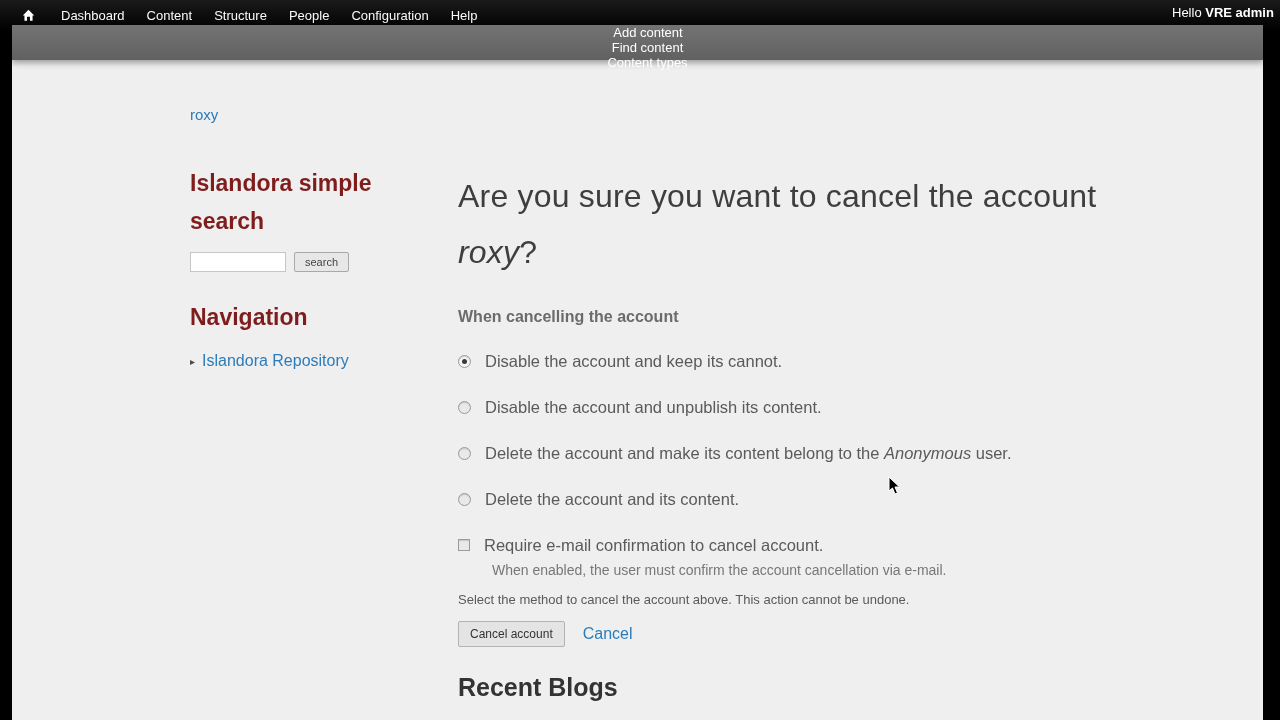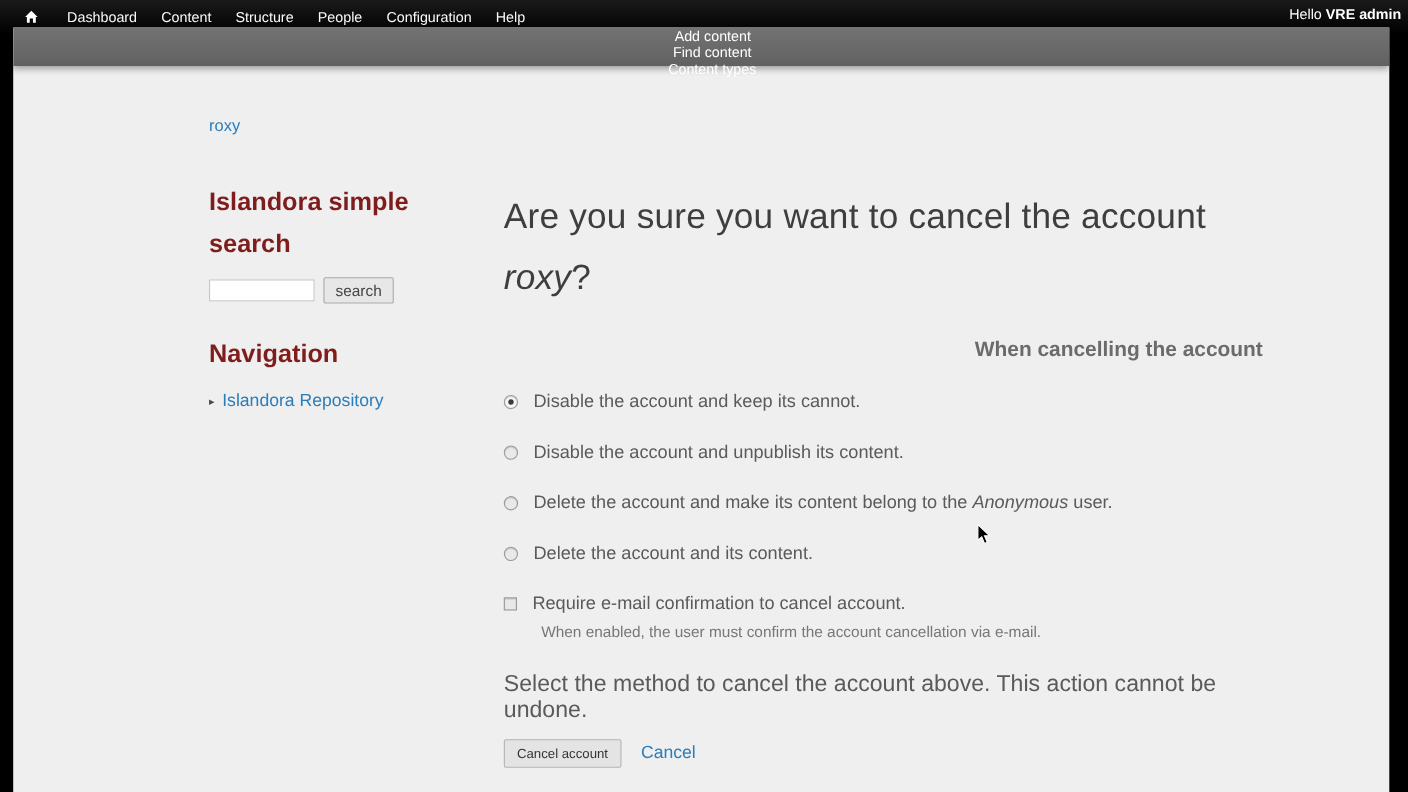--- a/index.html
+++ b/index.html
@@ -43,55 +43,55 @@
   .block-title{
     font-size:23px;font-weight:bold;color:#7f1d1d;line-height:38px;
     margin:40px 0 0 0;width:212px;
   }
   .search-form{margin-top:12px;display:flex;align-items:center;}
   .search-input{
     width:88px;height:18px;border:1px solid #c6c6c6;background:#fff;
     font-size:12px;padding:0 3px;outline:none;
   }
   .search-btn{
-    margin-left:8px;font-size:14px;color:#444;background:#e7e7e7;
+    margin-left:8px;font-size:11px;color:#444;background:#e7e7e7;
     border:1px solid #a9a9a9;border-radius:2px;padding:3px 10px;cursor:pointer;
     font-family:inherit;
   }
   .nav-title{margin-top:26px;}
   .nav-item{margin-top:16px;display:flex;align-items:center;font-size:16px;}
   .nav-arrow{color:#4a4a4a;font-size:10px;margin-right:7px;}
   
   .main{position:absolute;left:446px;top:108px;width:690px;color:#5a5a5a;}
   .page-title{
     margin:0;font-size:32px;line-height:56px;font-weight:500;color:#3e3e3e;
     letter-spacing:0.2px;width:660px;
   }
   .page-title em{font-style:italic;}
-  .group-label{margin-top:28px;font-size:19px;font-weight:bold;color:#6b6b6b;text-align:right;}
+  .group-label{margin-top:28px;font-size:16px;font-weight:bold;color:#6b6b6b;}
   .opt-row{display:flex;align-items:center;margin-top:24px;height:22px;}
   .opt-row:first-of-type{margin-top:26px;}
   .opt-label{font-size:16.5px;margin-left:14px;line-height:22px;}
   .opt-label em{font-style:italic;}
   .radio{
     width:11px;height:11px;border-radius:50%;border:1px solid #9a9a9a;
     background:#e9e9e9;position:relative;flex:none;cursor:pointer;
     box-shadow:inset 0 1px 1px rgba(0,0,0,0.15);
   }
   .radio.on{background:#f5f5f5;}
   .radio.on::after{
     content:"";position:absolute;left:3px;top:3px;width:5px;height:5px;
     border-radius:50%;background:#3a3a3a;
   }
   .checkbox{
     width:10px;height:10px;border:1px solid #9a9a9a;background:#e9e9e9;
     flex:none;cursor:pointer;box-shadow:inset 0 1px 1px rgba(0,0,0,0.15);
   }
   .check-desc{margin:5px 0 0 34px;font-size:14px;color:#777;line-height:19px;}
-  .footer-note{margin-top:26px;font-size:21px;}
+  .footer-note{margin-top:12px;font-size:13px;}
   .actions{margin-top:14px;display:flex;align-items:center;}
   .submit-btn{
     font-size:12px;color:#333;background:#e4e4e4;border:1px solid #b3b3b3;
     border-radius:2px;padding:5px 11px;cursor:pointer;font-family:inherit;
   }
   .cancel-link{margin-left:18px;font-size:16px;}
   .recent-heading{margin:26px 0 0 0;font-size:25px;font-weight:bold;color:#333;}
   
   .cursor{position:absolute;left:888px;top:476px;width:14px;height:20px;z-index:50;pointer-events:none;}
 </style>

